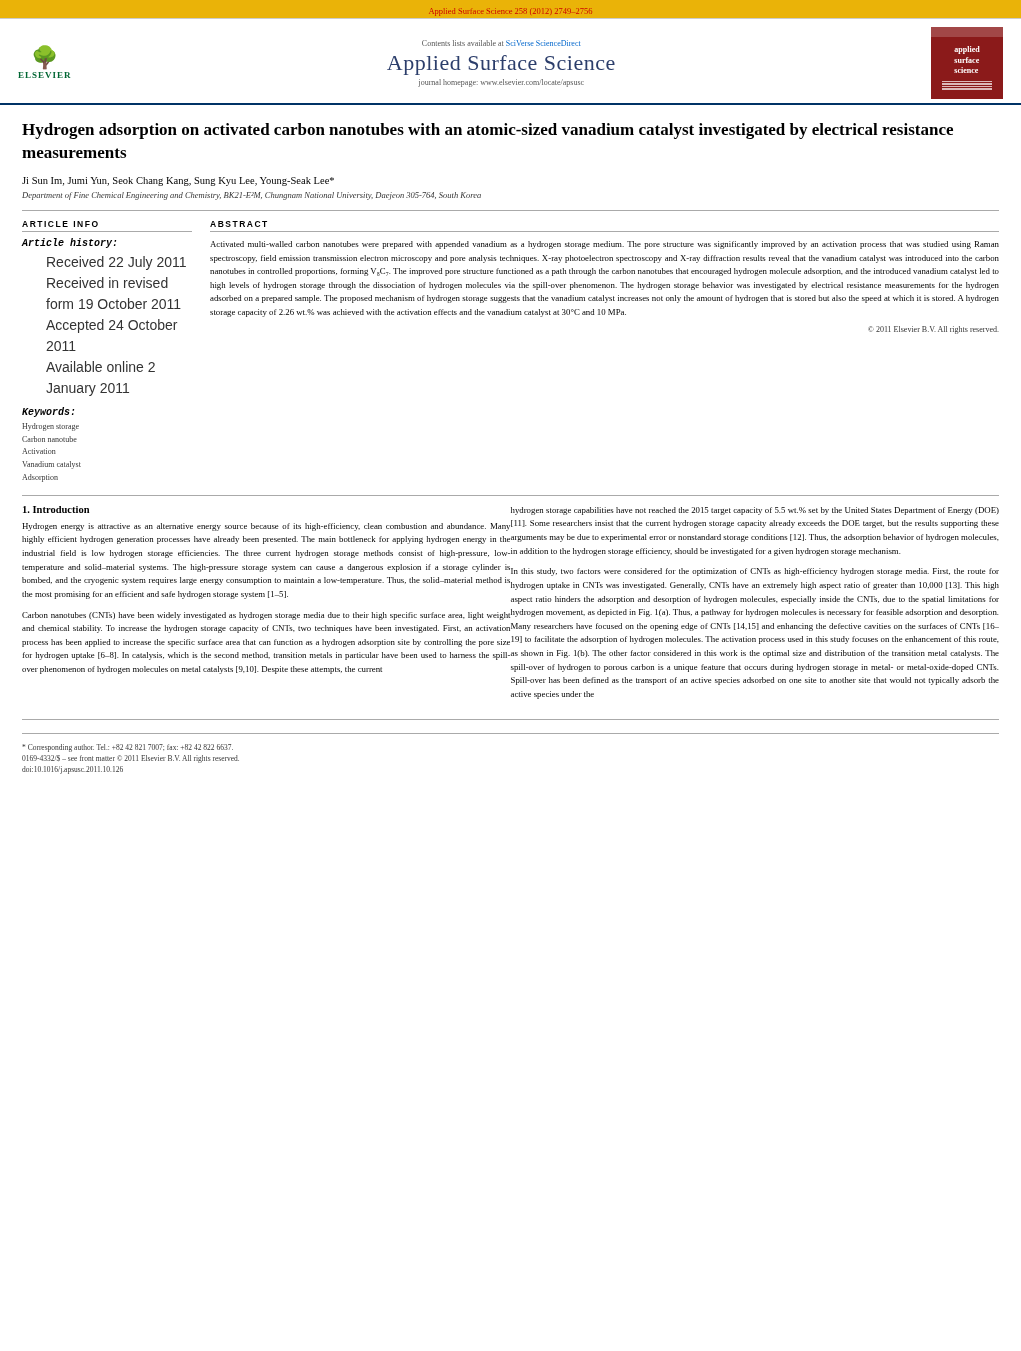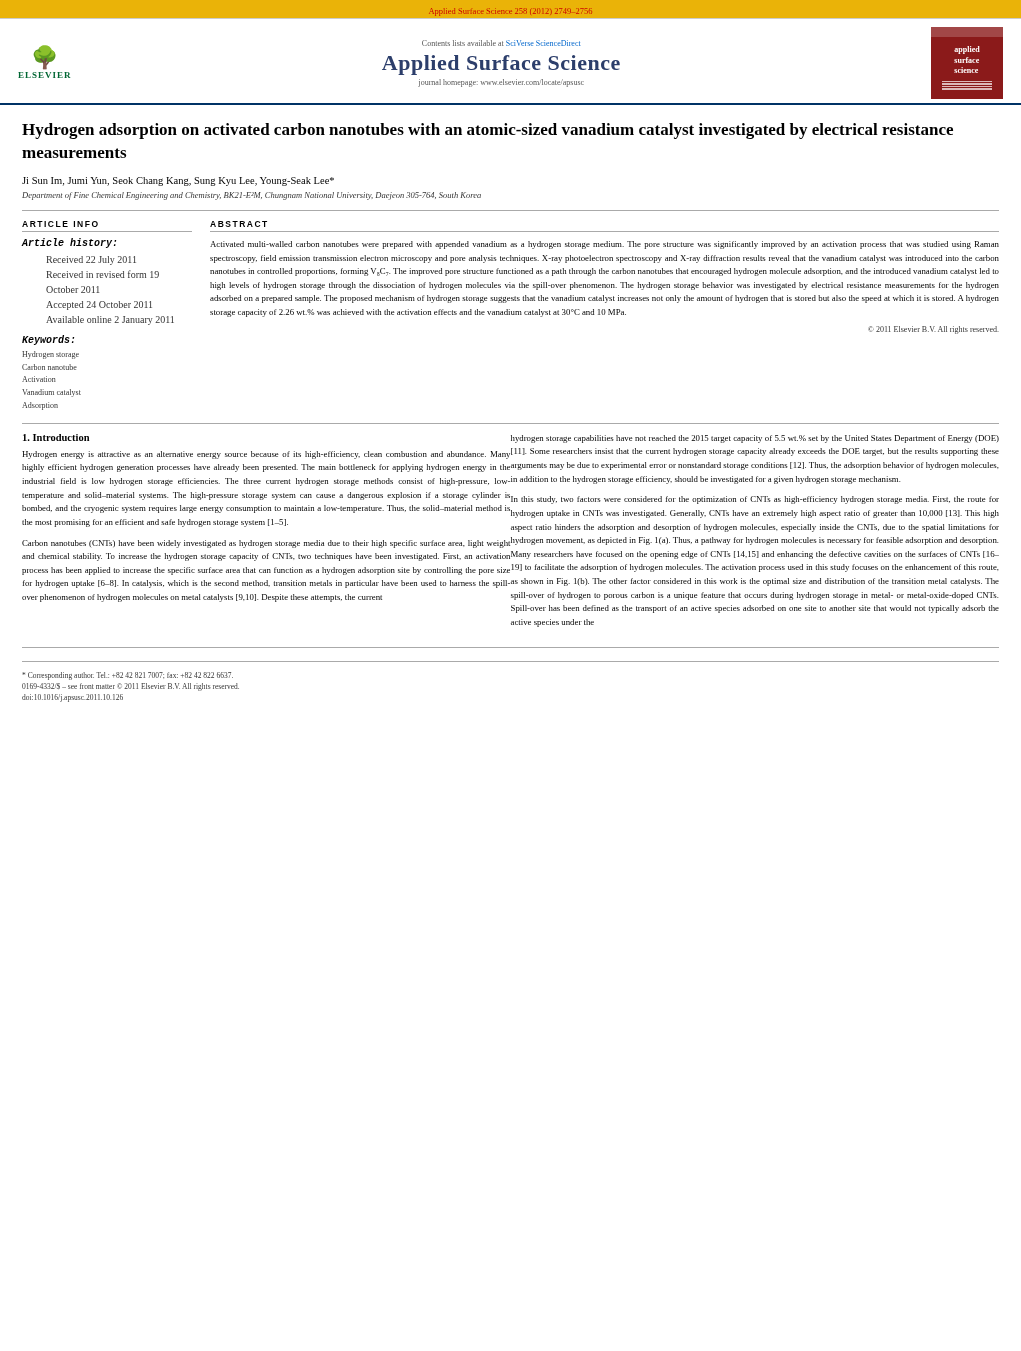--- a/index.html
+++ b/index.html
@@ -42,21 +42,21 @@
       text-align: center;
     }
     .sciverse-text {
       font-size: 8px;
       color: #555;
       margin-bottom: 2px;
     }
     .journal-title-header {
       font-family: 'Times New Roman', Times, serif;
       font-size: 22px;
-      font-weight: bold;
+      font-weight: normal;
       color: #2c3e6b;
       letter-spacing: 0.5px;
     }
     .journal-homepage {
       font-size: 8px;
       color: #555;
       margin-top: 2px;
     }
 
     
@@ -123,24 +123,24 @@
     .info-subsection-title {
       font-size: 10px;
       font-style: italic;
       font-weight: bold;
       color: #000;
       margin-bottom: 3px;
       font-family: Liberation Mono, monospace;
     }
 
     .info-line {
-      font-size: 10px;
+      font-size: 14px;
       color: #333;
       line-height: 1.5;
-      font-family: Liberation Serif, serif;
+      font-family: Liberation Sans, sans-serif;
       padding-left: 24px;
     }
 
     .keywords-section {
       margin-top: 8px;
     }
     .keyword-item {
       font-size: 8px;
       color: #333;
       line-height: 1.6;

